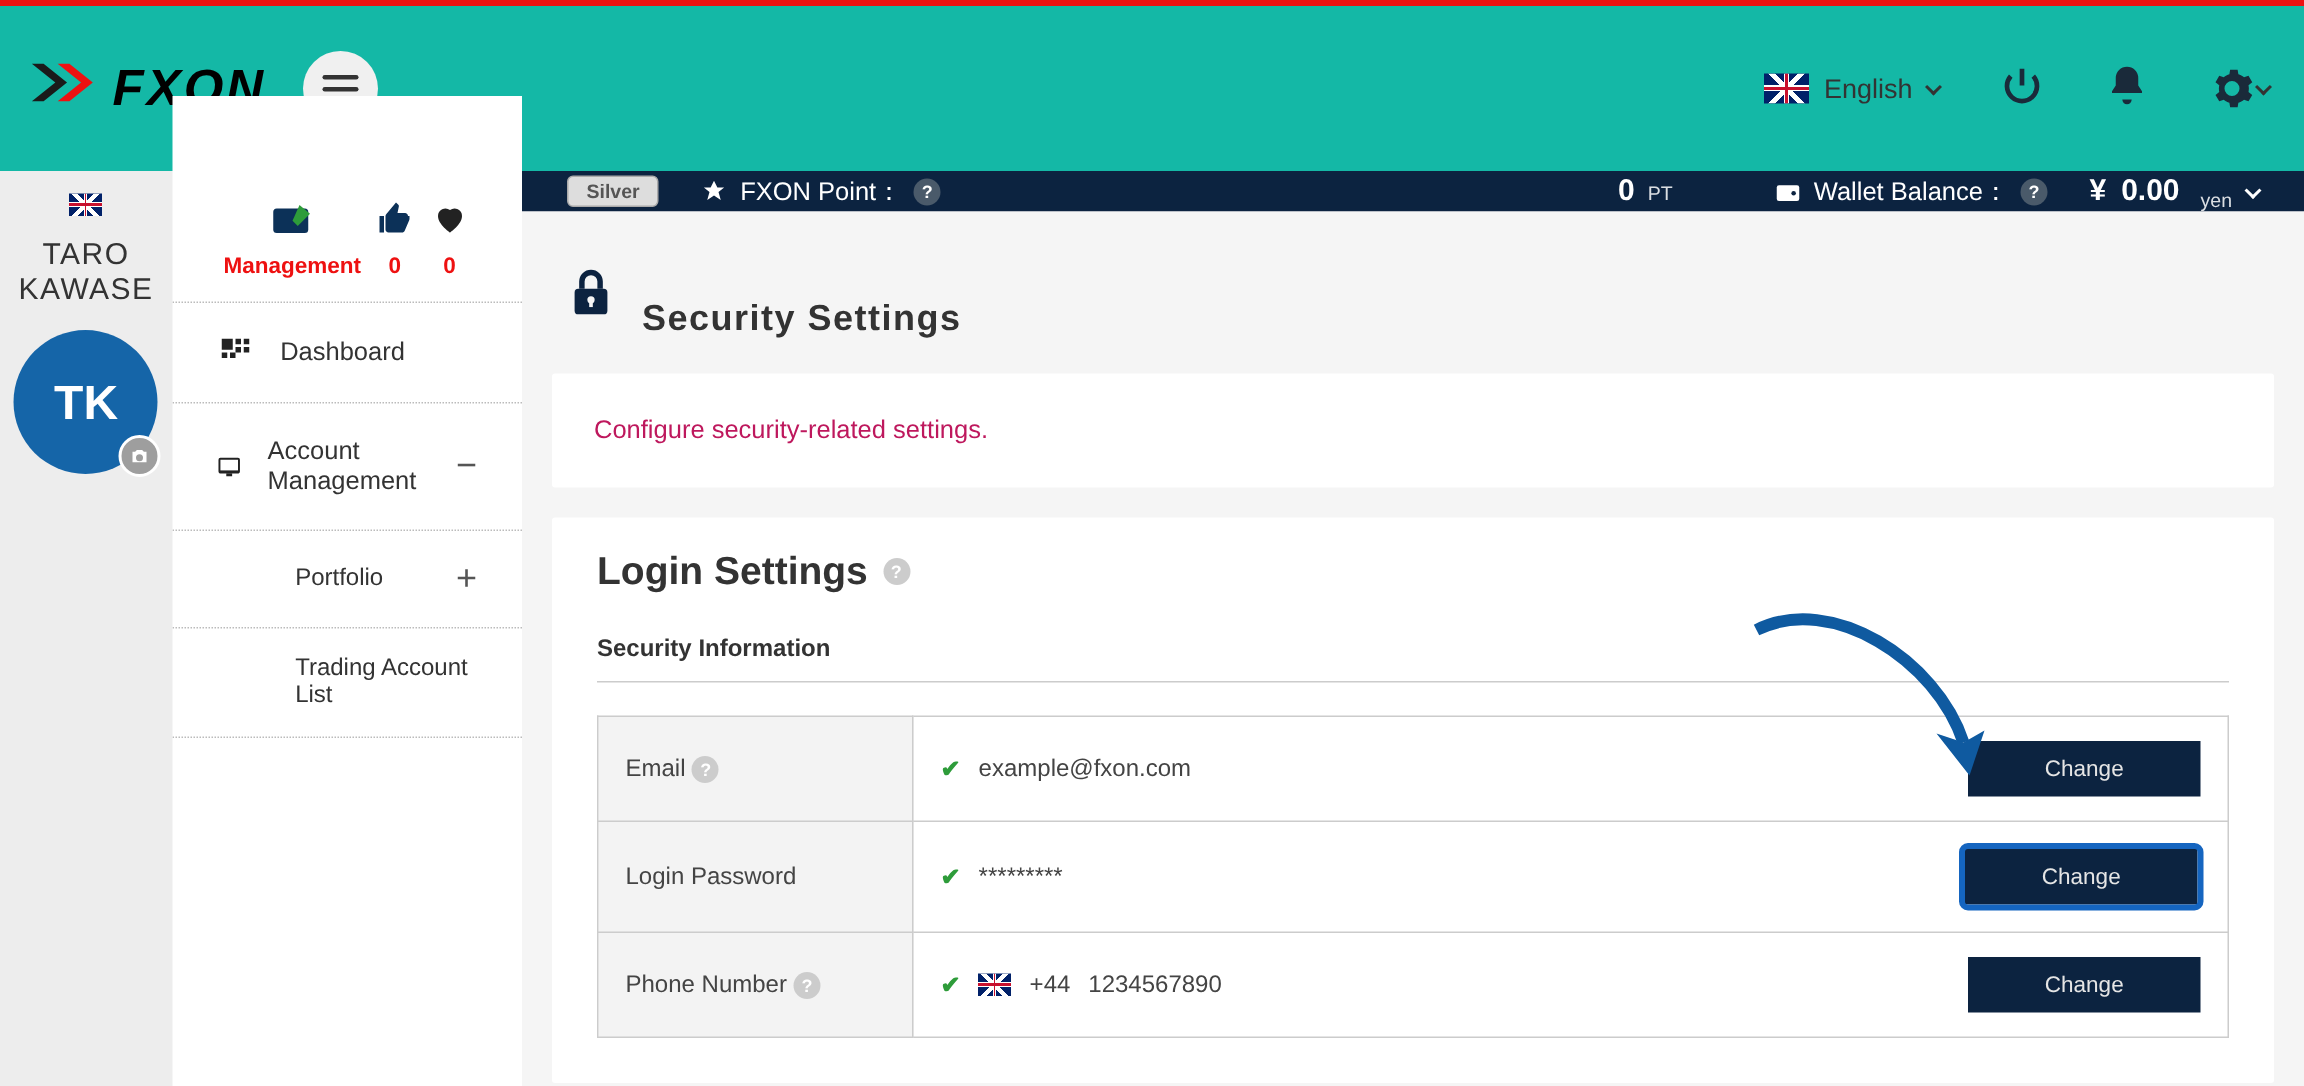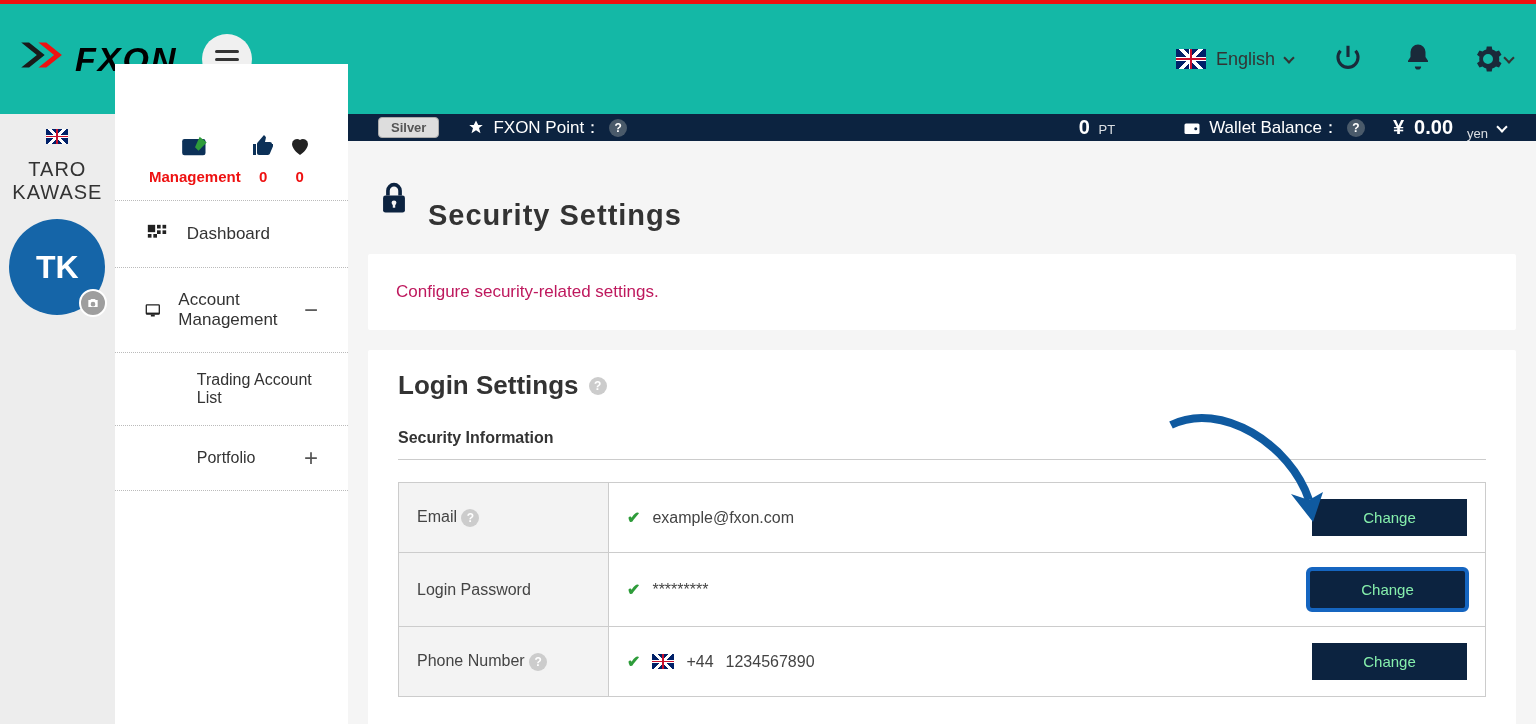--- a/index.html
+++ b/index.html
@@ -57,36 +57,36 @@
 .sb-label { display: flex; align-items: center; gap: 8px; }
 .sb-label svg { width: 18px; height: 18px; fill: #fff; }
 .sb-help { width: 18px; height: 18px; border-radius: 50%; background: #4a5a6a; display: inline-flex; align-items: center; justify-content: center; font-size: 12px; font-weight: 700; }
 .sb-val { font-weight: 700; font-size: 20px; }
 .sb-unit { font-size: 13px; margin-left: 4px; opacity: 0.85; margin-top: 12px; }
 .push-right { margin-left: auto; }
 .wallet-amt { display: flex; align-items: center; gap: 10px; cursor: pointer; }
 
 .page-title { display: flex; align-items: center; gap: 18px; padding: 22px 30px 12px; background: #f5f5f5; }
 .page-title svg { width: 32px; height: 34px; fill: #0c2340; }
-.page-title h1 { font-size: 29px; font-weight: 700; color: #333; letter-spacing: 1px; margin-top: 36px; }
+.page-title h1 { font-size: 24px; font-weight: 700; color: #333; letter-spacing: 1px; margin-top: 36px; }
 
 .card { background: #fff; margin: 10px 20px; border-radius: 2px; }
 .desc-card { text-align: left; padding: 28px; font-size: 17px; color: #be185d; }
 .login-card { padding: 20px 30px 30px; position: relative; }
 .login-card h2 { font-size: 26px; font-weight: 700; color: #333; display: flex; align-items: center; gap: 10px; }
 .login-card h2 .sb-help { background: #ccc; color: #fff; }
 .subhead { font-size: 16px; font-weight: 700; color: #333; margin-top: 28px; padding-bottom: 12px; border-bottom: 1px solid #ccc; }
 
 .sec-table { width: 100%; border-collapse: collapse; margin-top: 22px; }
 .sec-table td { border: 1px solid #ccc; padding: 16px 18px; font-size: 16px; color: #444; vertical-align: middle; }
 .sec-table td.lbl { background: #f3f3f3; width: 210px; }
 .sec-table td.lbl .sb-help { background: #ccc; color: #fff; }
 .val-cell { display: flex; align-items: center; gap: 12px; }
 .check { color: #2e9c3a; font-weight: 900; }
-.change-btn { margin-left: auto; background: #0c2340; color: #86efac; border: none; padding: 10px 0; width: 155px; font-size: 15px; cursor: pointer; }
+.change-btn { margin-left: auto; background: #0c2340; color: #e5e5e5; border: none; padding: 10px 0; width: 155px; font-size: 15px; cursor: pointer; }
 .row-highlight { outline: 4px solid #1565c0; outline-offset: -2px; border-radius: 4px; padding: 2px; display: inline-block; margin-left: auto; }
 .row-highlight .change-btn { margin-left: 0; }
 
 .arrow-annot { position: absolute; top: 55px; right: 185px; pointer-events: none; }
 .arrow-annot svg { width: 170px; height: 130px; }
 </style>
 </head>
 <body>
 
 <div class="top-red-line"></div>
@@ -186,25 +186,25 @@
         <div class="nav-item">
           <svg viewBox="0 0 24 24">
               <rect x="2" y="4" width="20" height="14" rx="1" fill="none" stroke="#222" stroke-width="2"></rect>
               <rect x="2" y="16" width="20" height="3"></rect>
               <rect x="9" y="19" width="6" height="3"></rect>
             </svg>
           <span>Account Management</span>
           <span class="exp">−</span>
         </div>
         <div class="sub-item">
-          <span>Trading Account List</span>
-        </div>
-        <div class="sub-item">
           <span>Portfolio</span>
           <span class="exp">+</span>
+        </div>
+        <div class="sub-item">
+          <span>Trading Account List</span>
         </div>
       </nav>
     </div>
   </aside>
 
   <main class="main">
     <div class="status-bar">
       <span class="tier-badge">Silver</span>
       <span class="sb-label">
         <svg viewBox="0 0 24 24">

